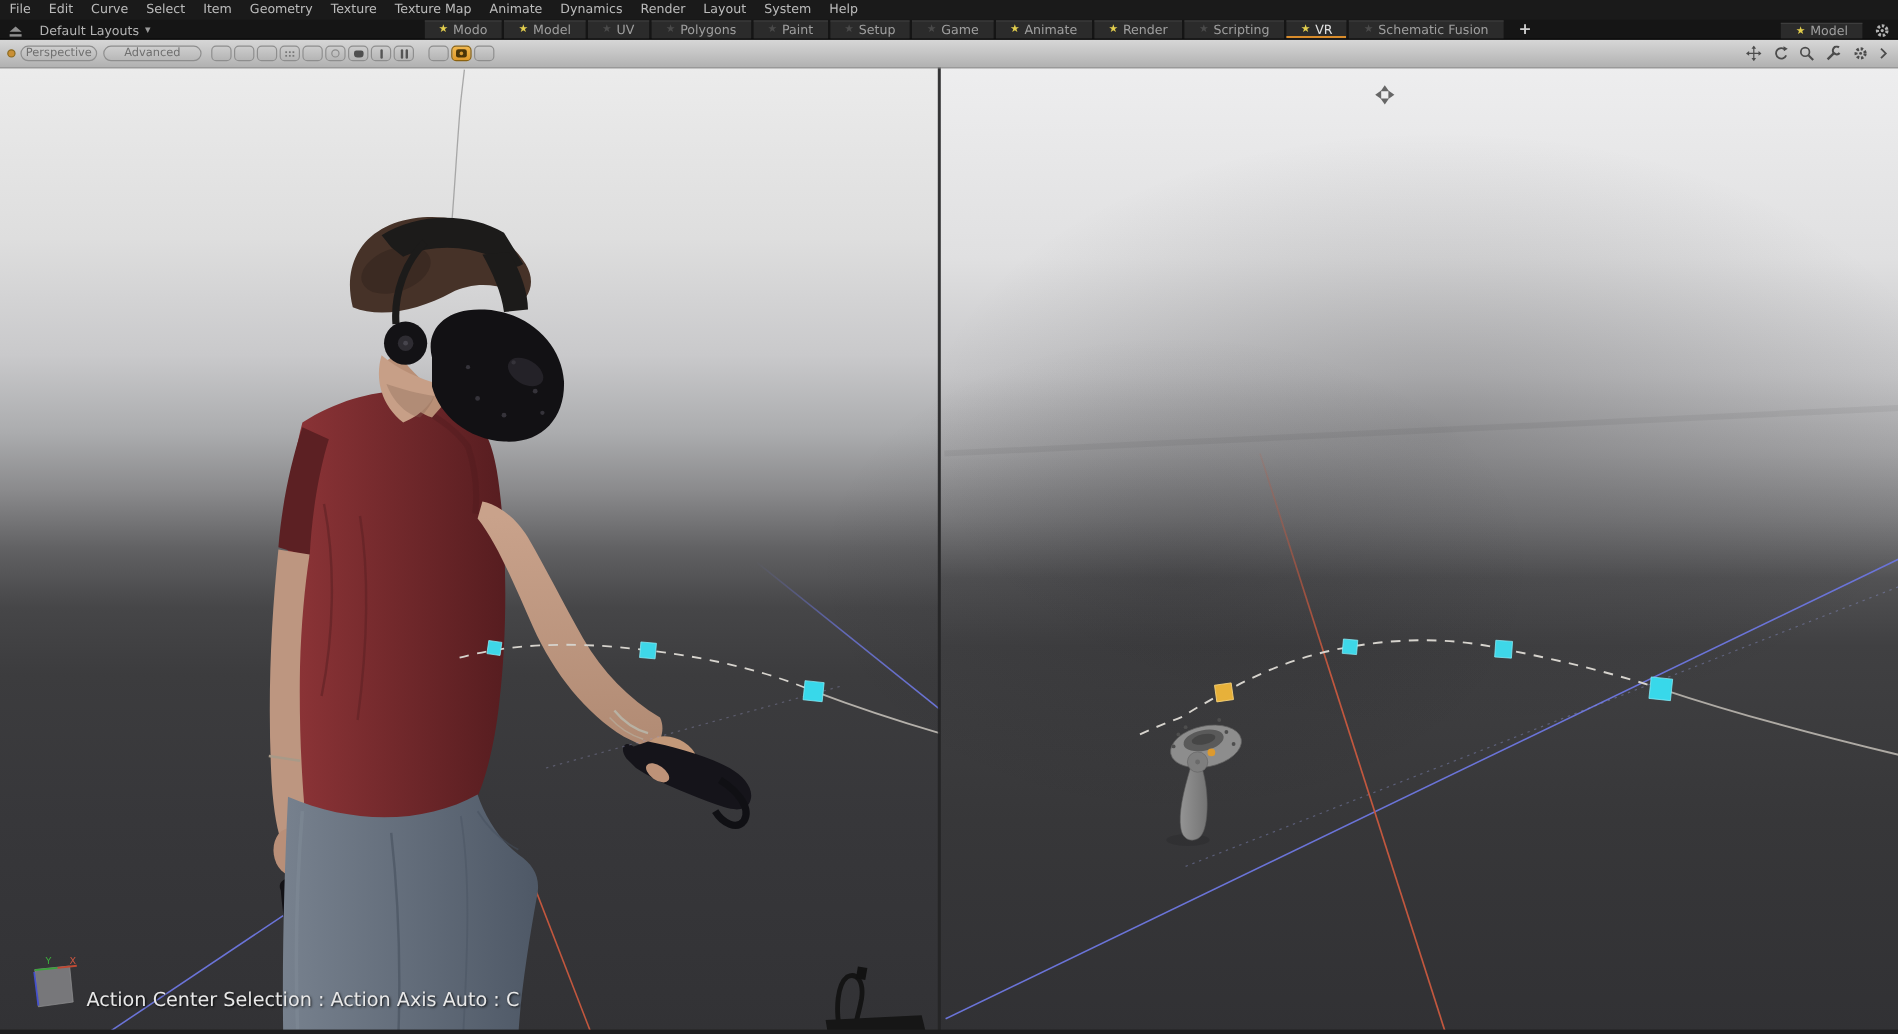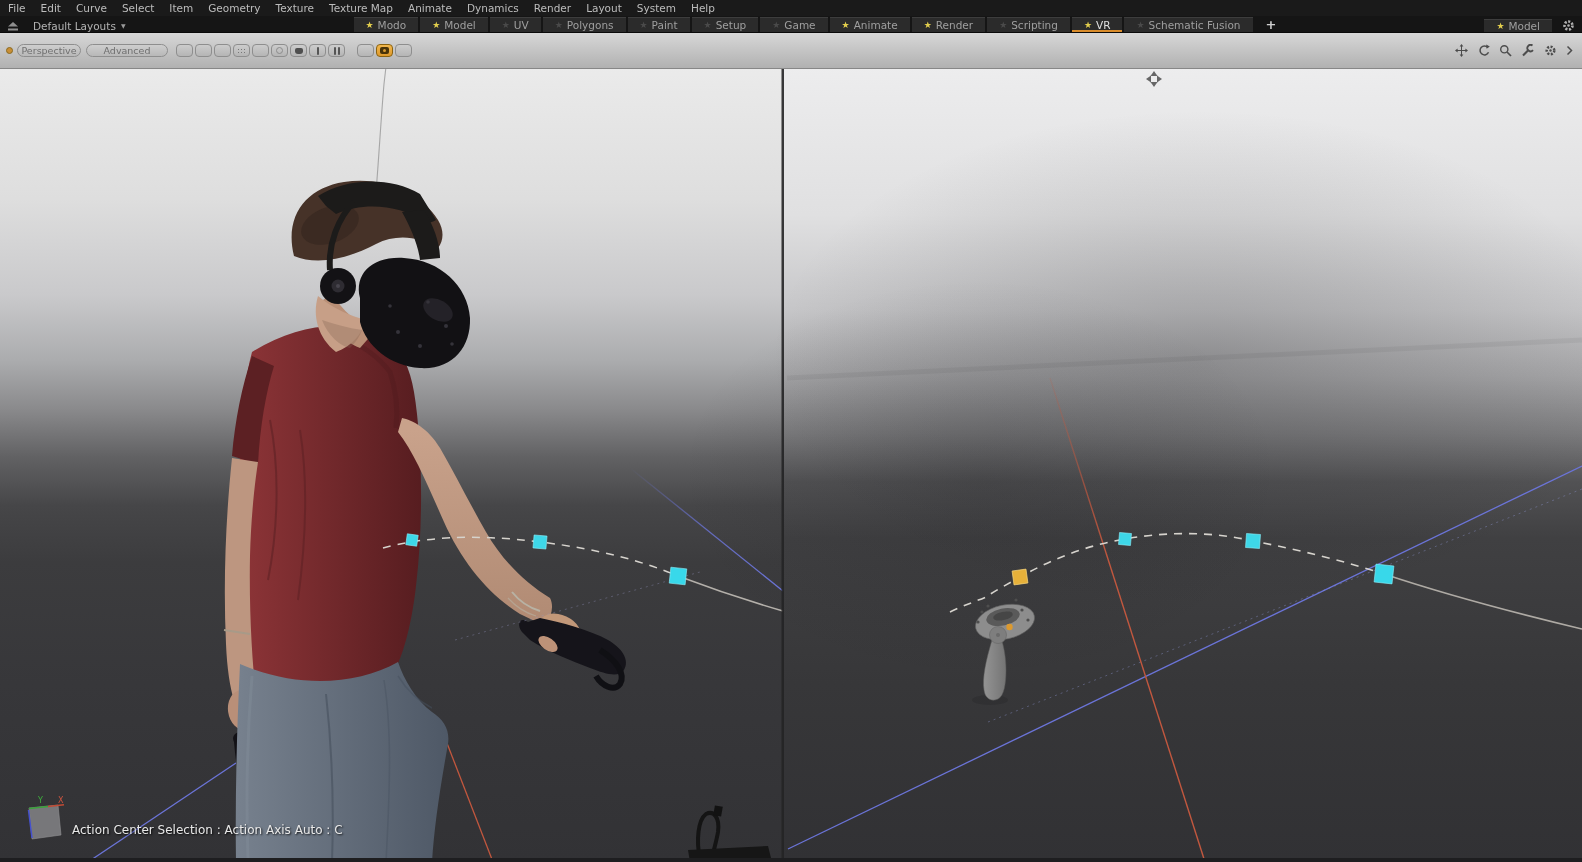--- a/index.html
+++ b/index.html
@@ -23,21 +23,21 @@
        padding:0 12px;box-sizing:border-box;white-space:nowrap;cursor:default;}
   .tab .st{font-size:9px;color:#4a4a4a;line-height:1;}
   .tab.starred .st{color:#e2ce4d;}
   .tab.active{color:#e0e0e0;box-shadow:inset 0 -2px 0 #d98c2b;}
   .tab.add{background:transparent;border-top:none;color:#d0d0d0;font-size:13px;font-weight:bold;padding:0 11px;}
   .spacer{flex:1;}
   .tab.only{margin-right:10px;}
   .gearbtn{display:flex;align-items:center;margin-right:7px;cursor:default;}
 
   
-  .vtoolbar{position:absolute;top:33px;left:0;right:0;height:36px;
+  .vtoolbar{position:absolute;top:33px;left:0;right:0;height:24px;
             background:linear-gradient(#d7d7d7,#b1b1b1);border-bottom:1px solid #878787;
             display:flex;align-items:center;z-index:25;box-sizing:border-box;}
   .vdot{width:5px;height:5px;border-radius:50%;background:#c98f35;border:1px solid #8a6a20;margin:0 4px 0 6px;}
   .pill{height:13px;border-radius:7px;background:linear-gradient(#cecece,#b8b8b8);
         border:1px solid #8e8e8e;color:#6f6f6f;font-size:9.5px;display:flex;align-items:center;
         justify-content:center;box-sizing:border-box;cursor:default;}
   .pill.persp{width:64px;margin-right:5px;}
   .pill.adv{width:82px;}
   .btnrow{display:flex;margin-left:8px;}
   .btnrow.g2{margin-left:10px;}
@@ -51,21 +51,21 @@
   .icon-bar{width:2px;height:8px;background:#555;border-radius:1px;}
   .icon-bar2{display:flex;gap:2px;}
   .icon-bar2 i{display:block;width:2px;height:8px;background:#555;border-radius:1px;}
   .icon-cam{width:9px;height:7px;background:#4a3408;border-radius:2px;position:relative;}
   .icon-cam:after{content:"";position:absolute;left:3px;top:2px;width:3px;height:3px;border-radius:50%;background:#d89a30;}
   .vticons{margin-left:auto;display:flex;align-items:center;gap:9px;margin-right:9px;}
   .vticons svg{display:block;cursor:default;}
 
   
   .scene{position:absolute;top:53px;left:0;z-index:1;}
-  .status-left{position:absolute;left:72px;top:823px;font-size:12px;color:#e8e8e8;
+  .status-left{position:absolute;left:72px;top:823px;font-size:16px;color:#e8e8e8;
                text-shadow:1px 1px 2px rgba(0,0,0,.85);z-index:10;white-space:nowrap;}
   .info-panel{position:absolute;right:5px;top:774px;text-align:right;font-size:10.5px;
               line-height:12.4px;color:#dedede;text-shadow:1px 1px 2px rgba(0,0,0,.7);z-index:10;}
   .info-panel .t{color:#f0a93c;}
   .bottomstrip{position:absolute;left:0;right:0;bottom:0;height:4px;background:#1e1e20;z-index:11;}
 </style>
 </head>
 <body>
 
 <div class="app">

